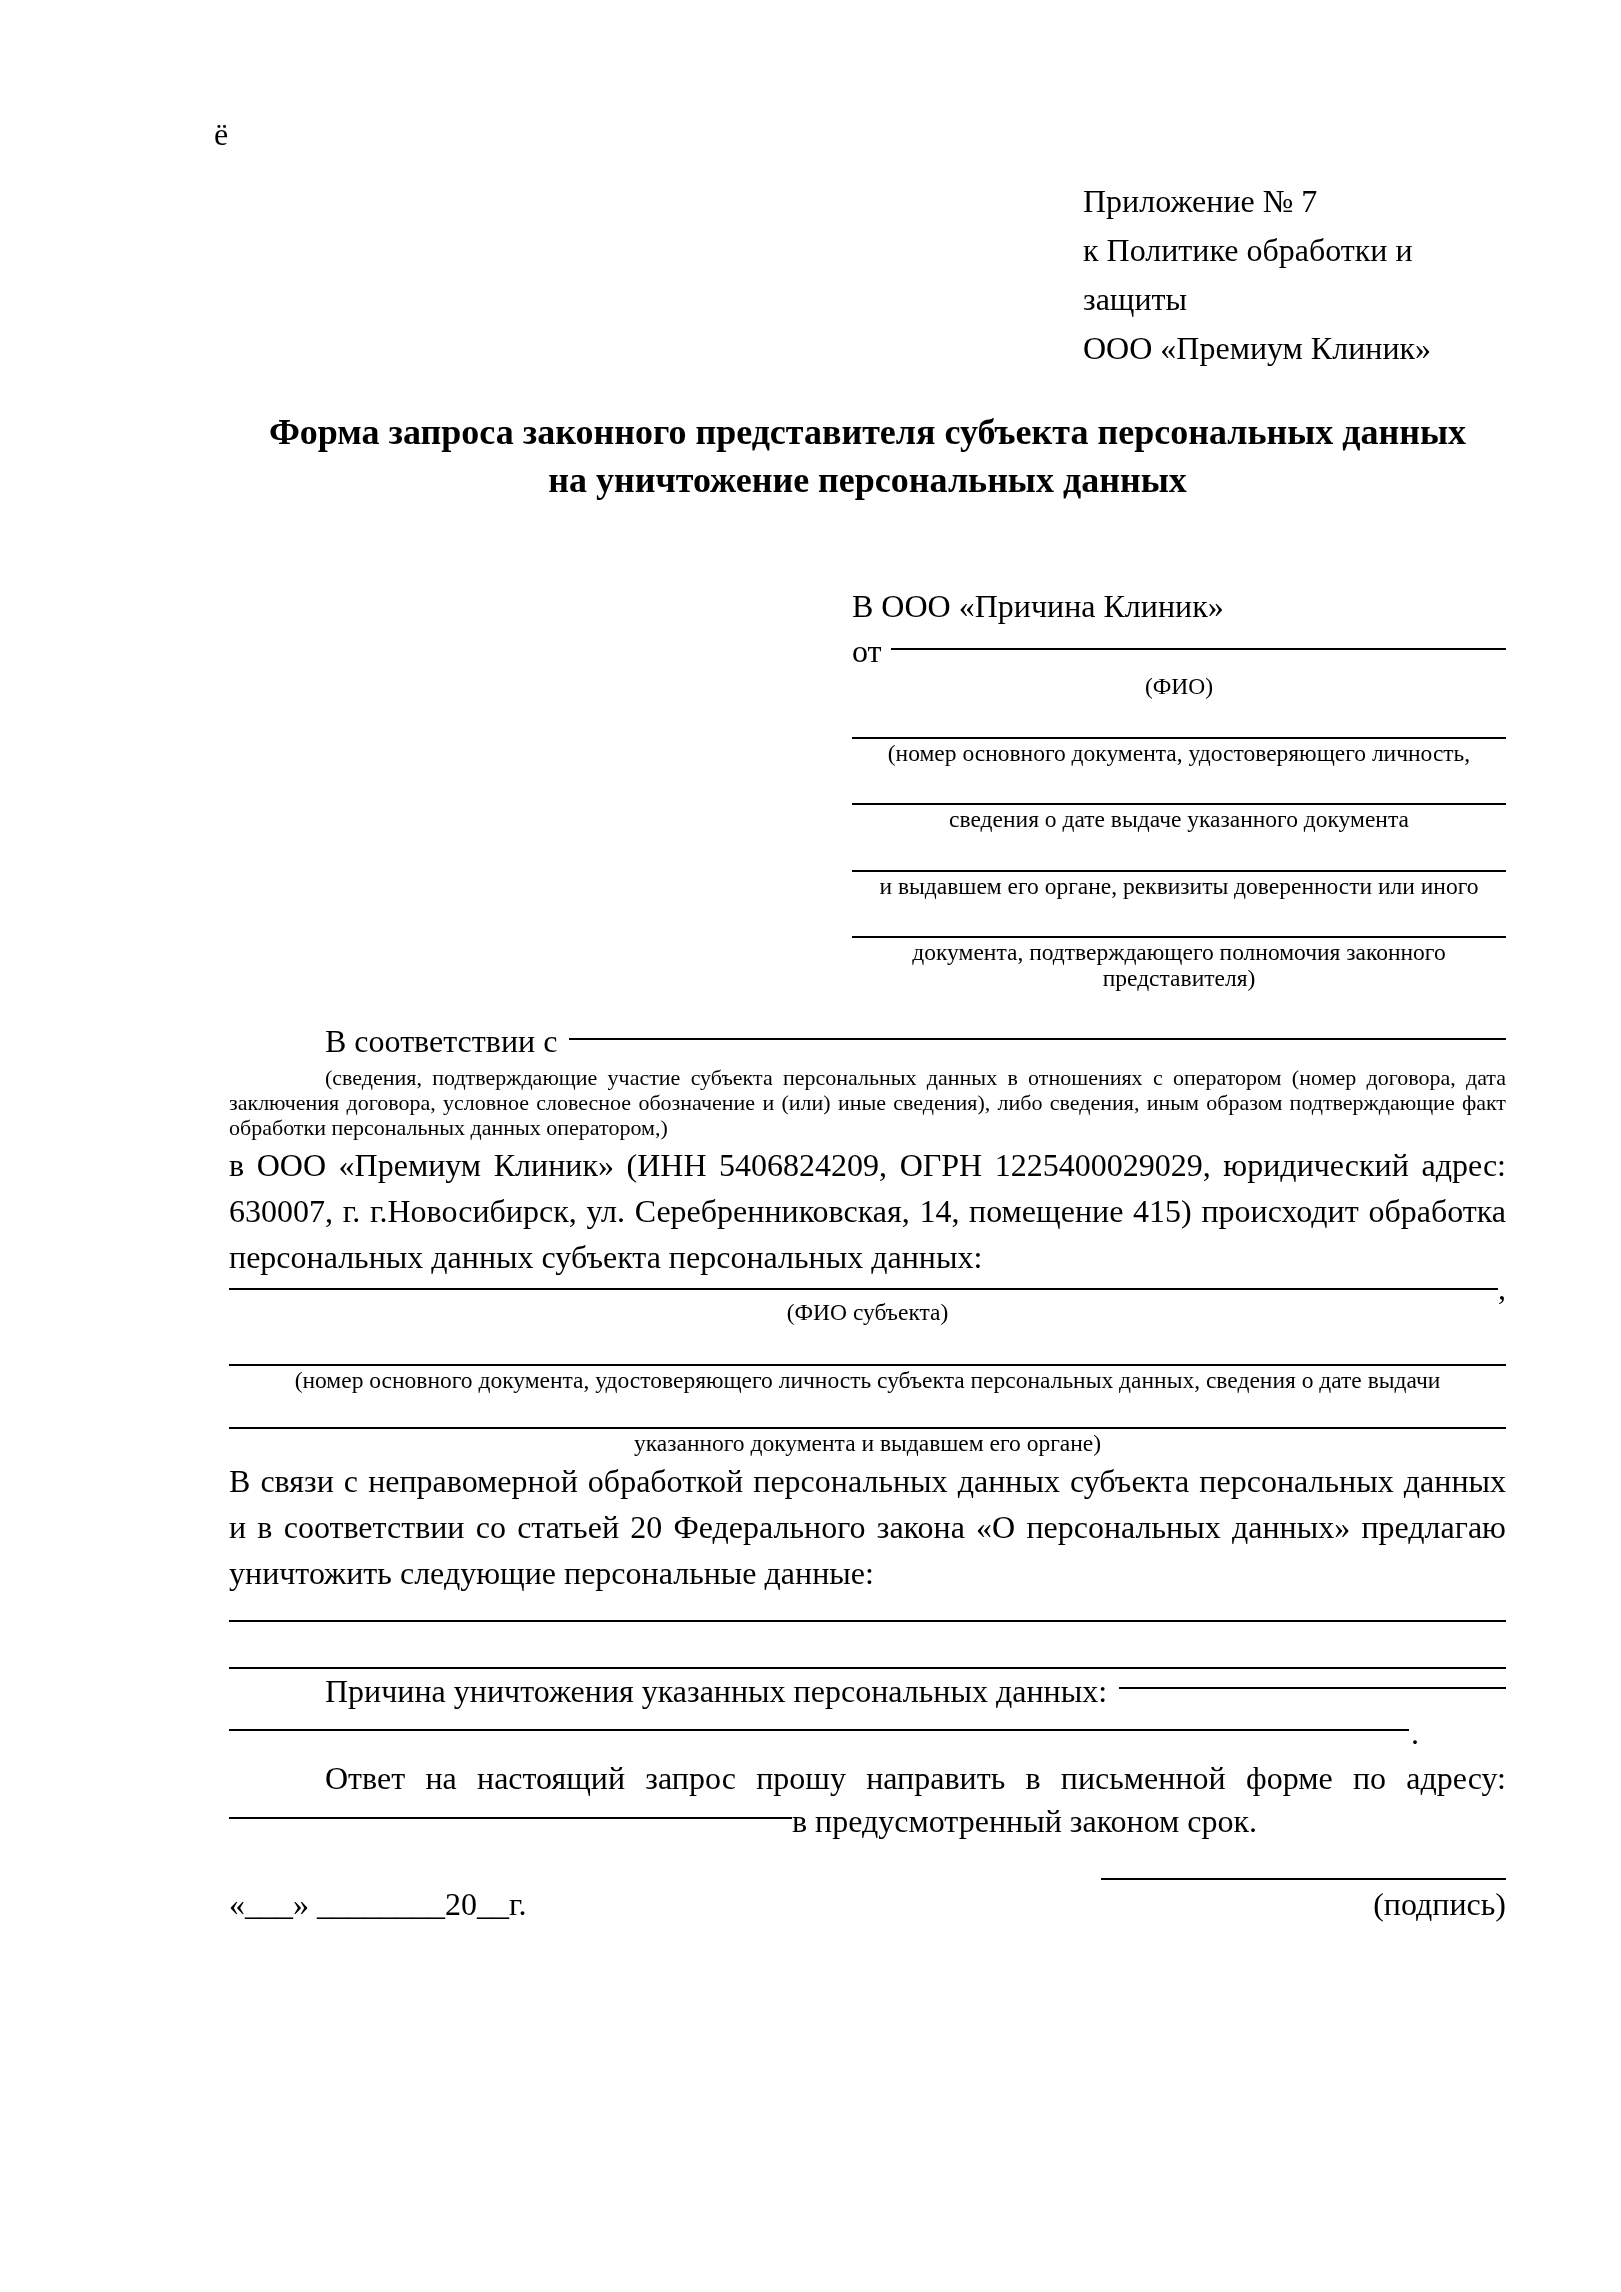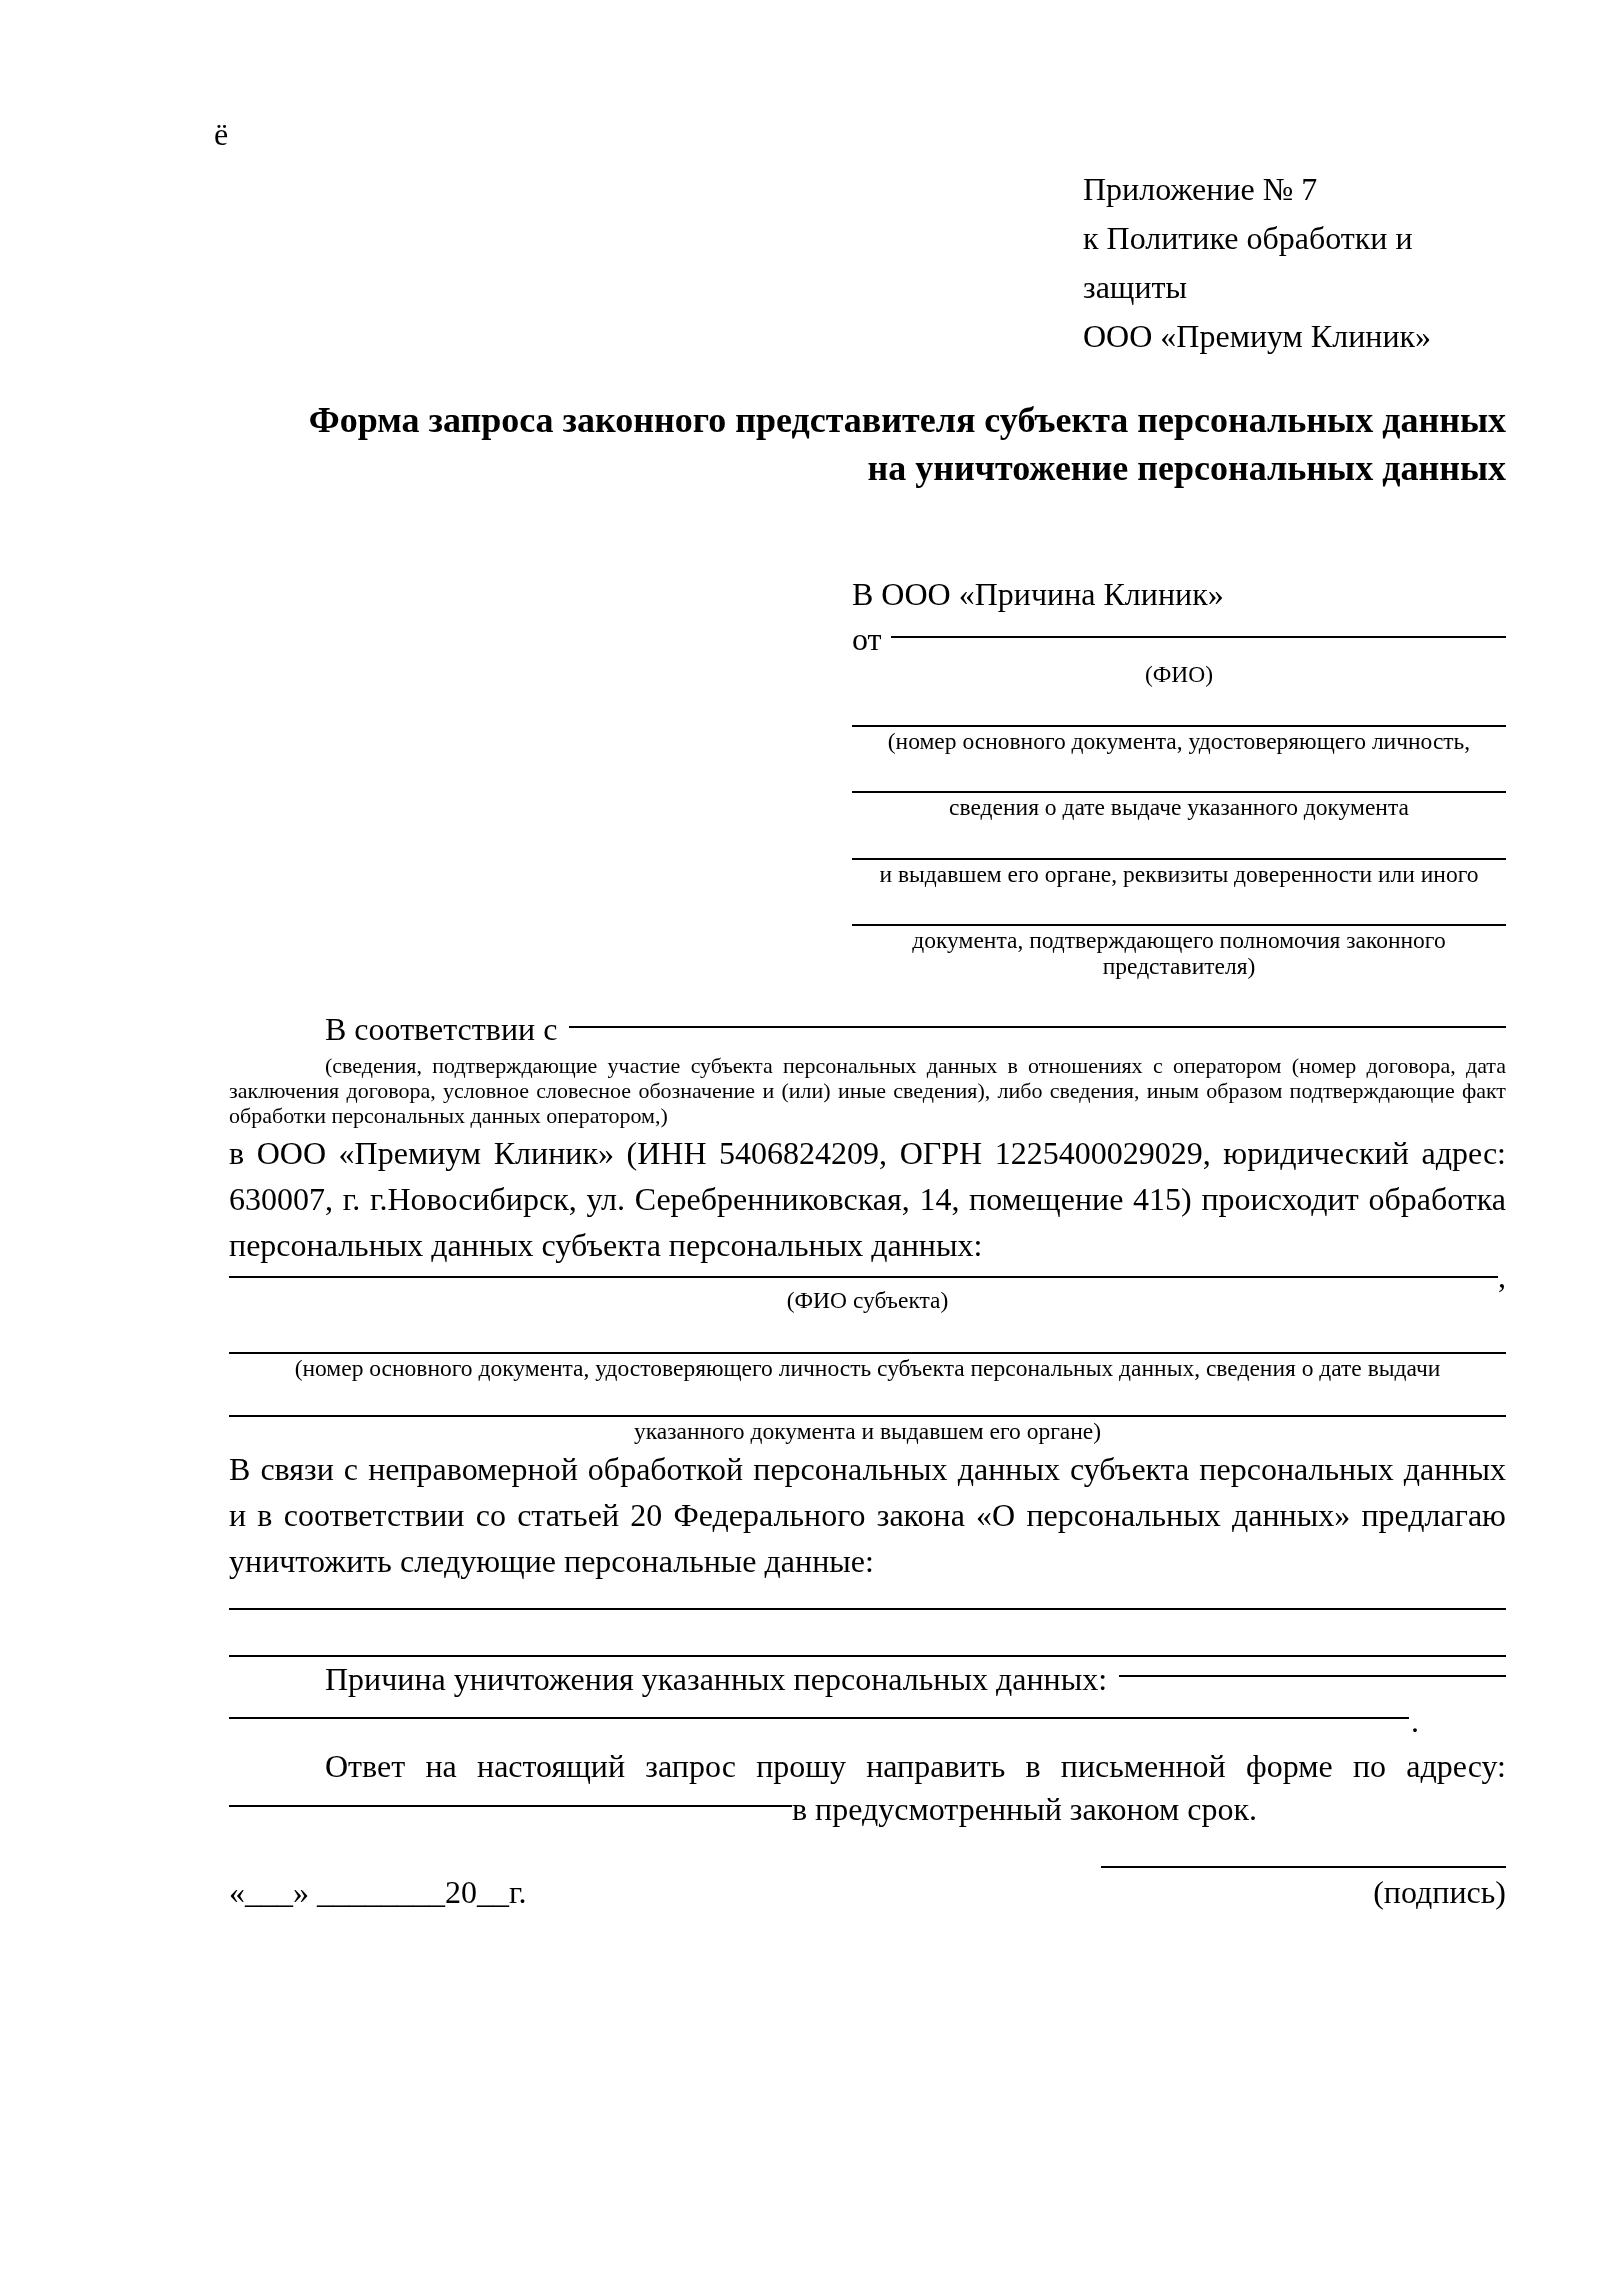--- a/index.html
+++ b/index.html
@@ -4,25 +4,25 @@
 <style>
   html,body{margin:0;padding:0;background:#ffffff;}
   .page{
     position:relative;
     width:1621px;height:2293px;
     background:#ffffff;color:#000;
     font-family:"Liberation Serif","DejaVu Serif",serif;
     overflow:hidden;
   }
   .stray{position:absolute;left:214px;top:116px;font-size:32px;}
-  .content{position:absolute;left:229px;top:0;width:1277px;}
+  .content{position:absolute;left:229px;top:12px;width:1277px;}
 
   .appendix{margin-top:165px;margin-left:854px;font-size:32px;line-height:49px;}
 
-  .title{margin-top:35px;text-align:right;font-weight:bold;font-size:36px;line-height:48px;}
+  .title{margin-top:35px;text-align:center;font-weight:bold;font-size:36px;line-height:48px;}
 
   .addressee{margin-left:623px;width:654px;margin-top:78px;}
   .addr-to{font-size:32px;line-height:49px;}
   .flex-row{display:flex;align-items:center;}
   .uline{border-bottom:2.9px solid #000;flex:1 1 auto;margin-bottom:5.9px;}
   .addr-from{height:41px;font-size:32px;}
   .addr-from .uline{margin-left:9.8px;}
   .addr-caption{font-size:23.5px;line-height:25.5px;text-align:center;padding-top:2px;}
   .addr-line{height:37px;border-bottom:2.9px solid #000;}
 

